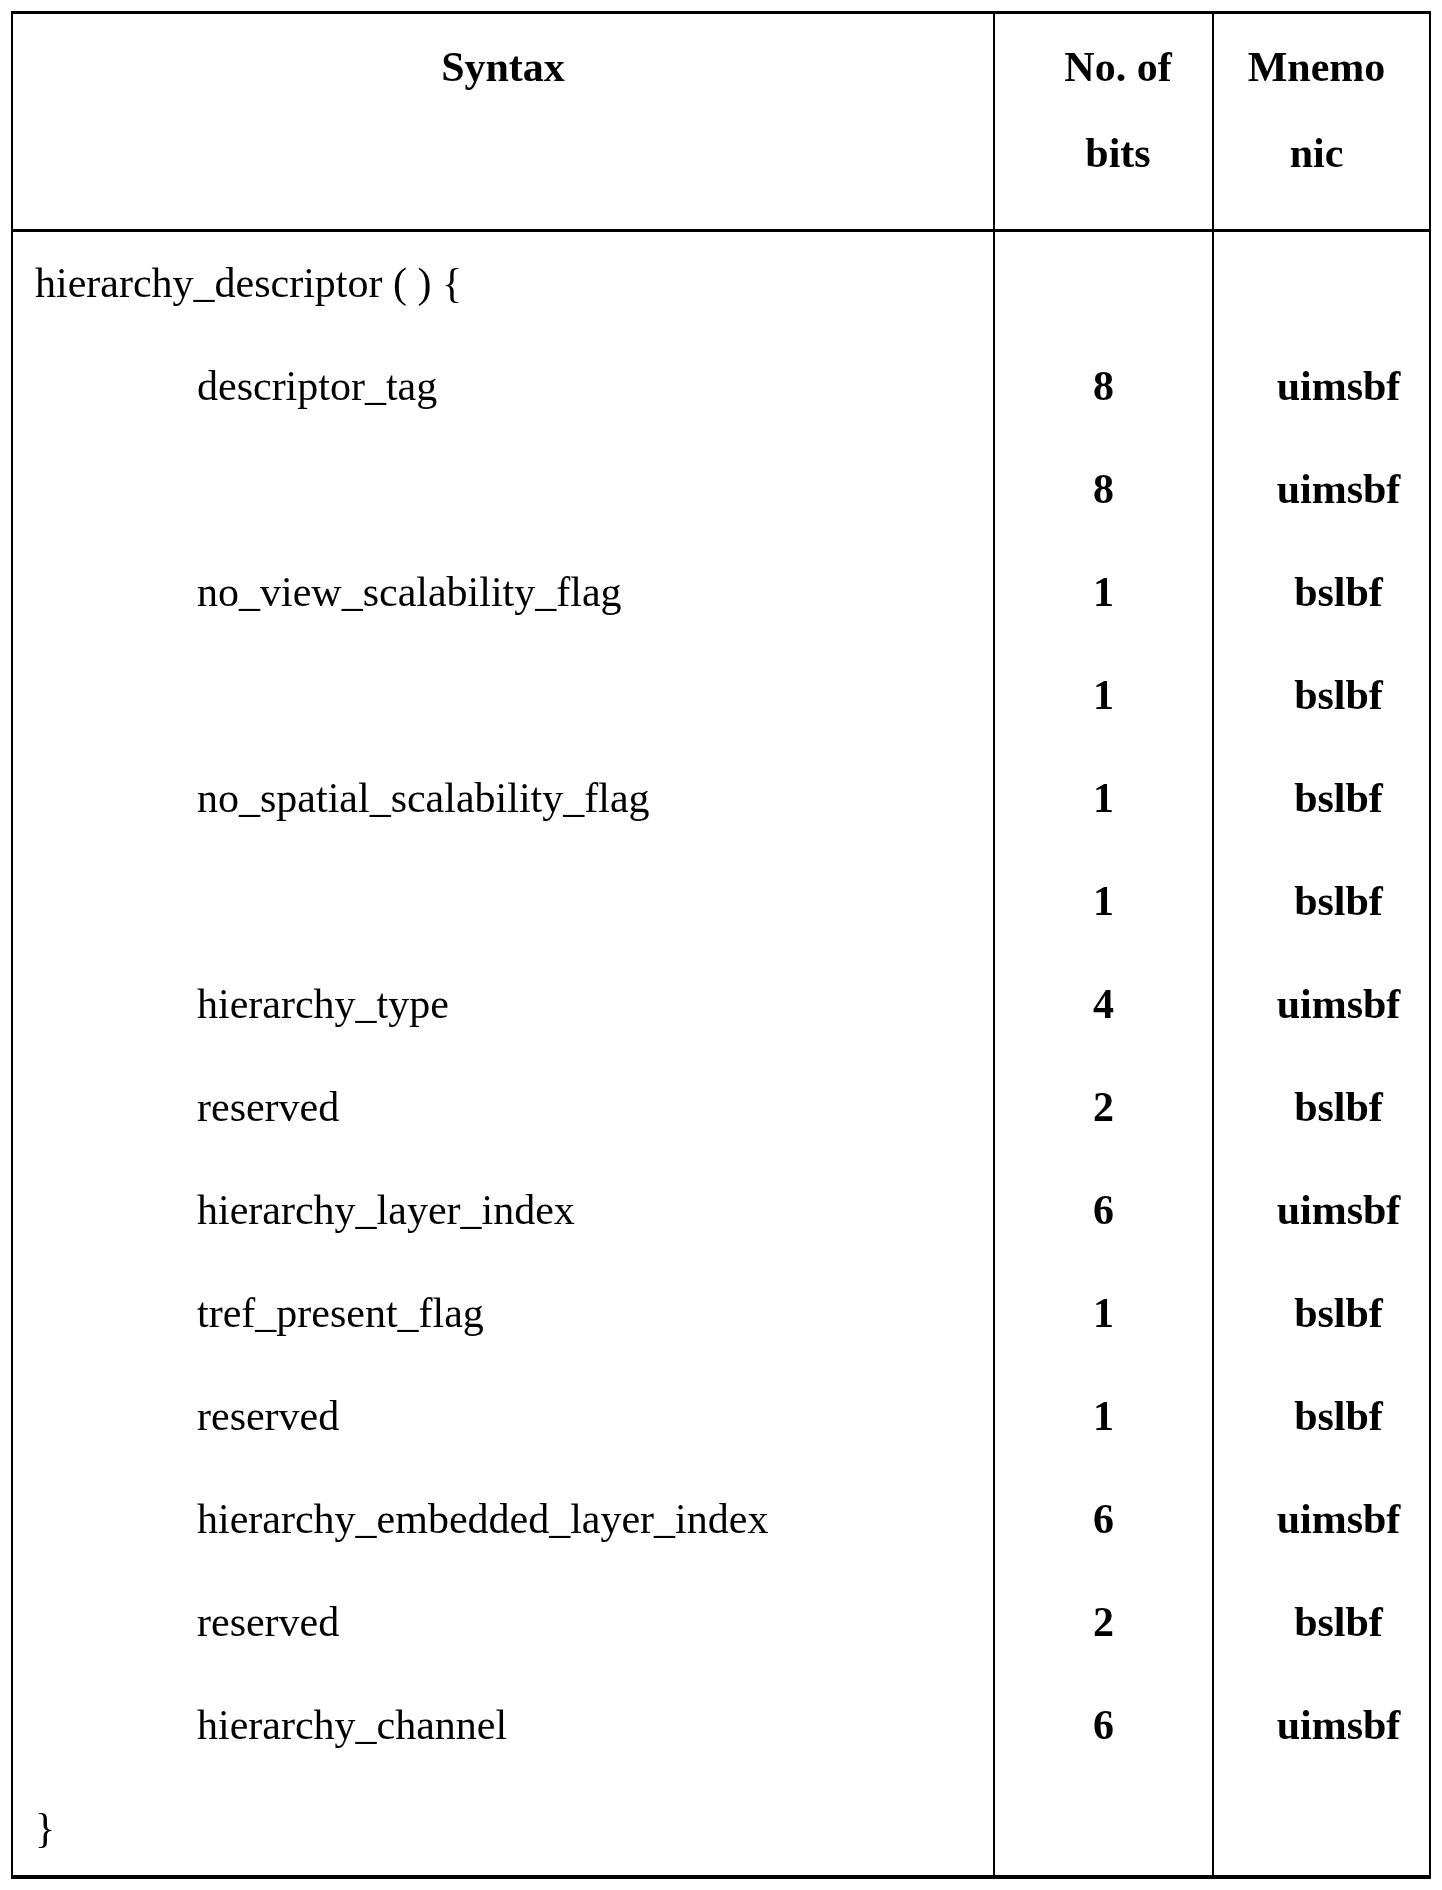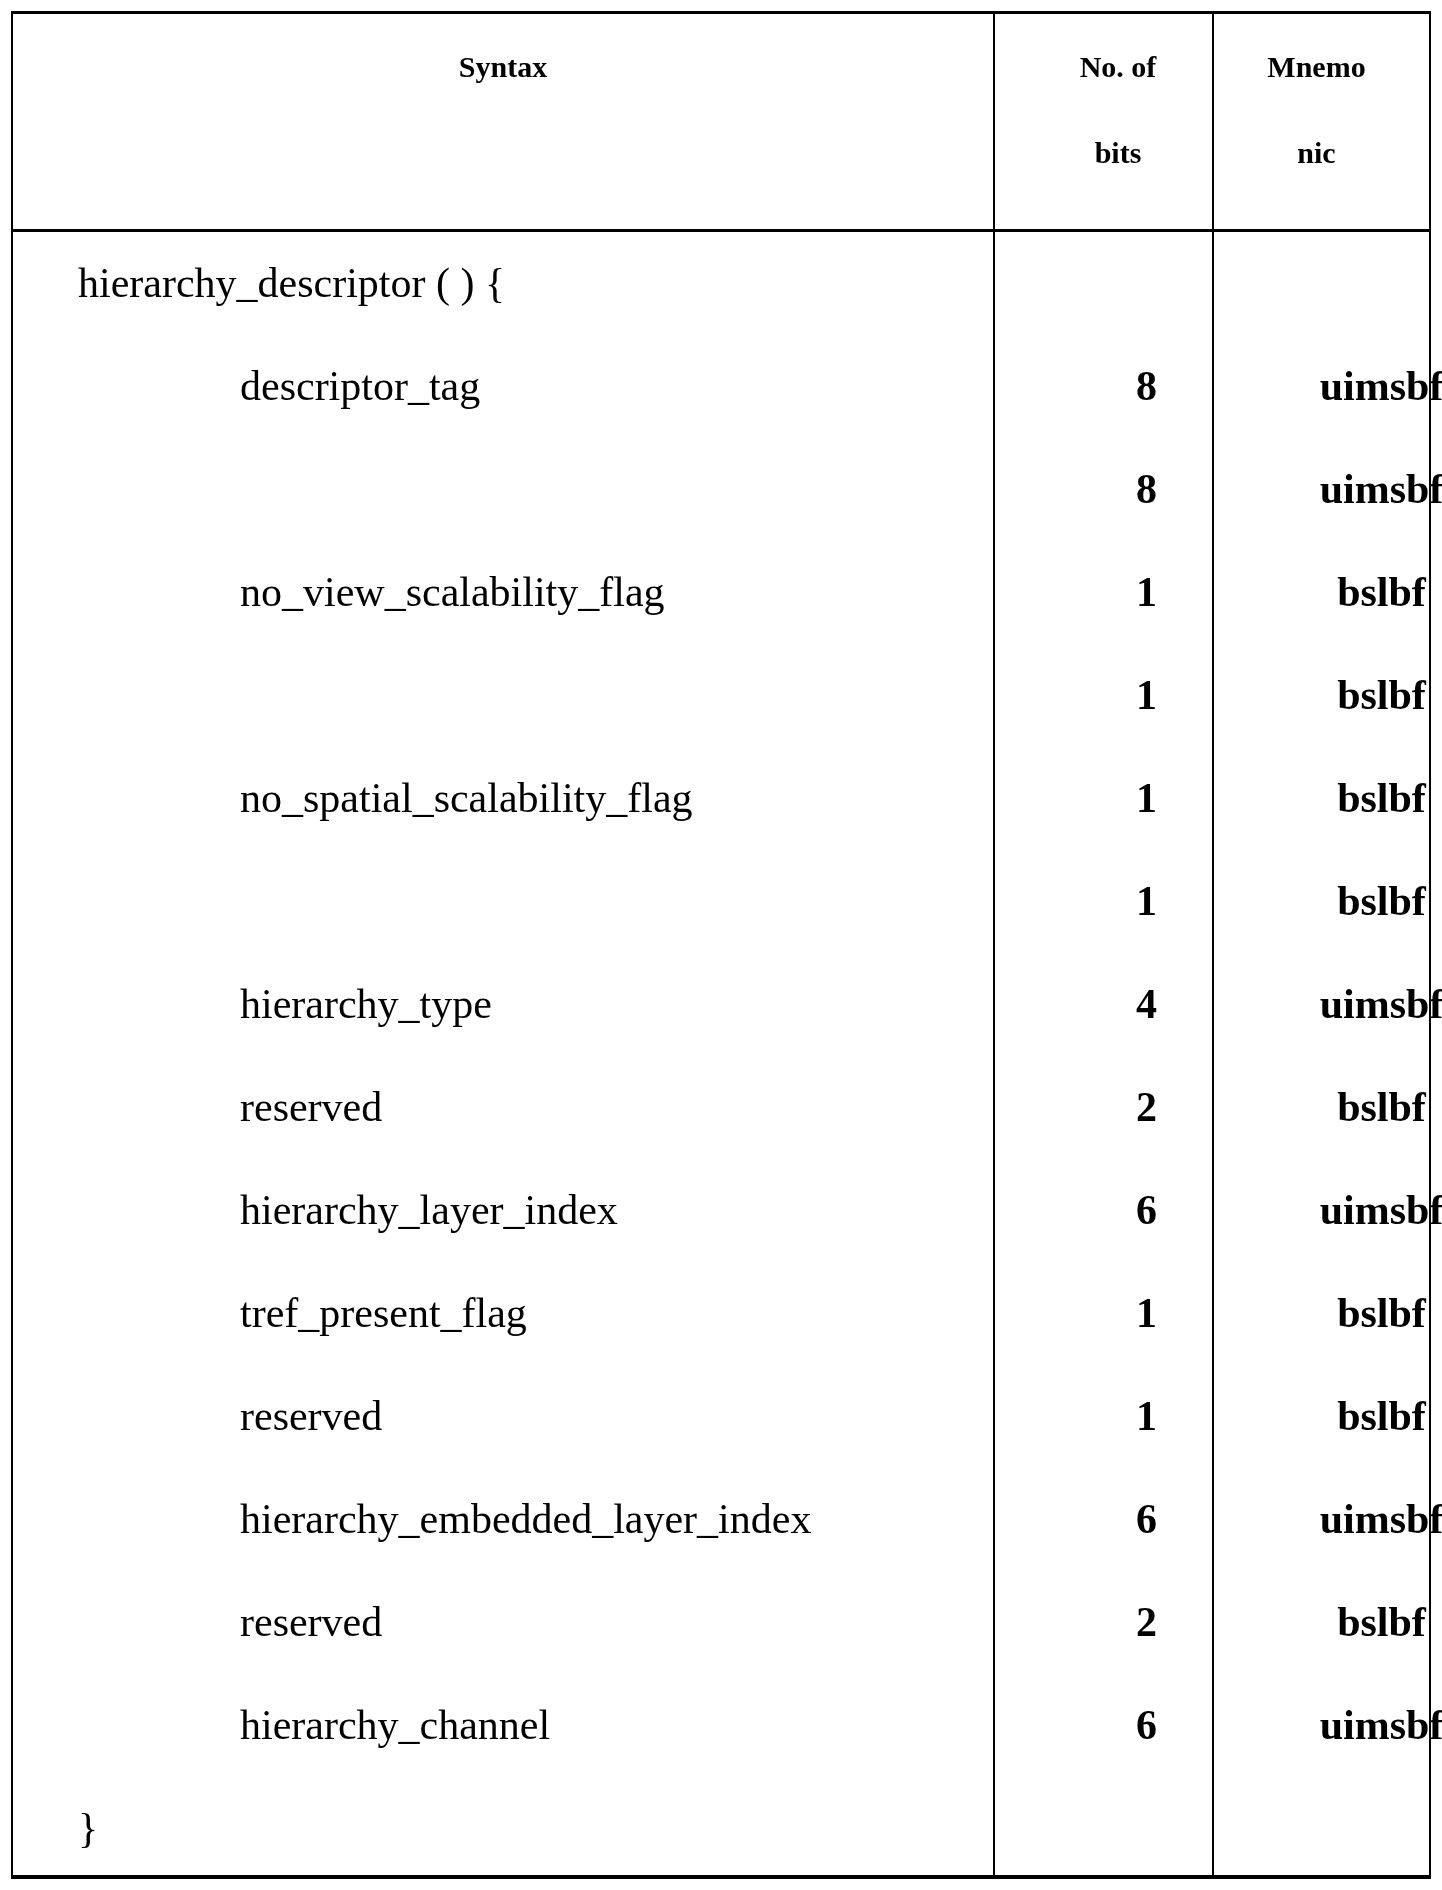--- a/index.html
+++ b/index.html
@@ -48,36 +48,35 @@
       position: absolute;
       left: 0;
       right: 0;
       top: 0;
       height: 215px;
     }
     .hcell {
       position: absolute;
       top: 0;
       padding-top: 10px;
-      font-size: 30px;
+      font-size: 42px;
       font-weight: bold;
       line-height: 86px;
       text-align: center;
     }
     .hcell.syntax { left: 0; width: 980px; }
     .hcell.bits { left: 982px; width: 246px; }
     .hcell.mnem { left: 1201px; width: 205px; }
     .hcell span { display: block; }
 
     .body {
       position: absolute;
       left: 0;
       right: 0;
       top: 218px;
-      padding-left: 43px;
     }
     .row {
       position: relative;
       height: 103px;
       line-height: 103px;
       font-size: 42px;
     }
     .row .syn {
       position: absolute;
       left: 22px;

